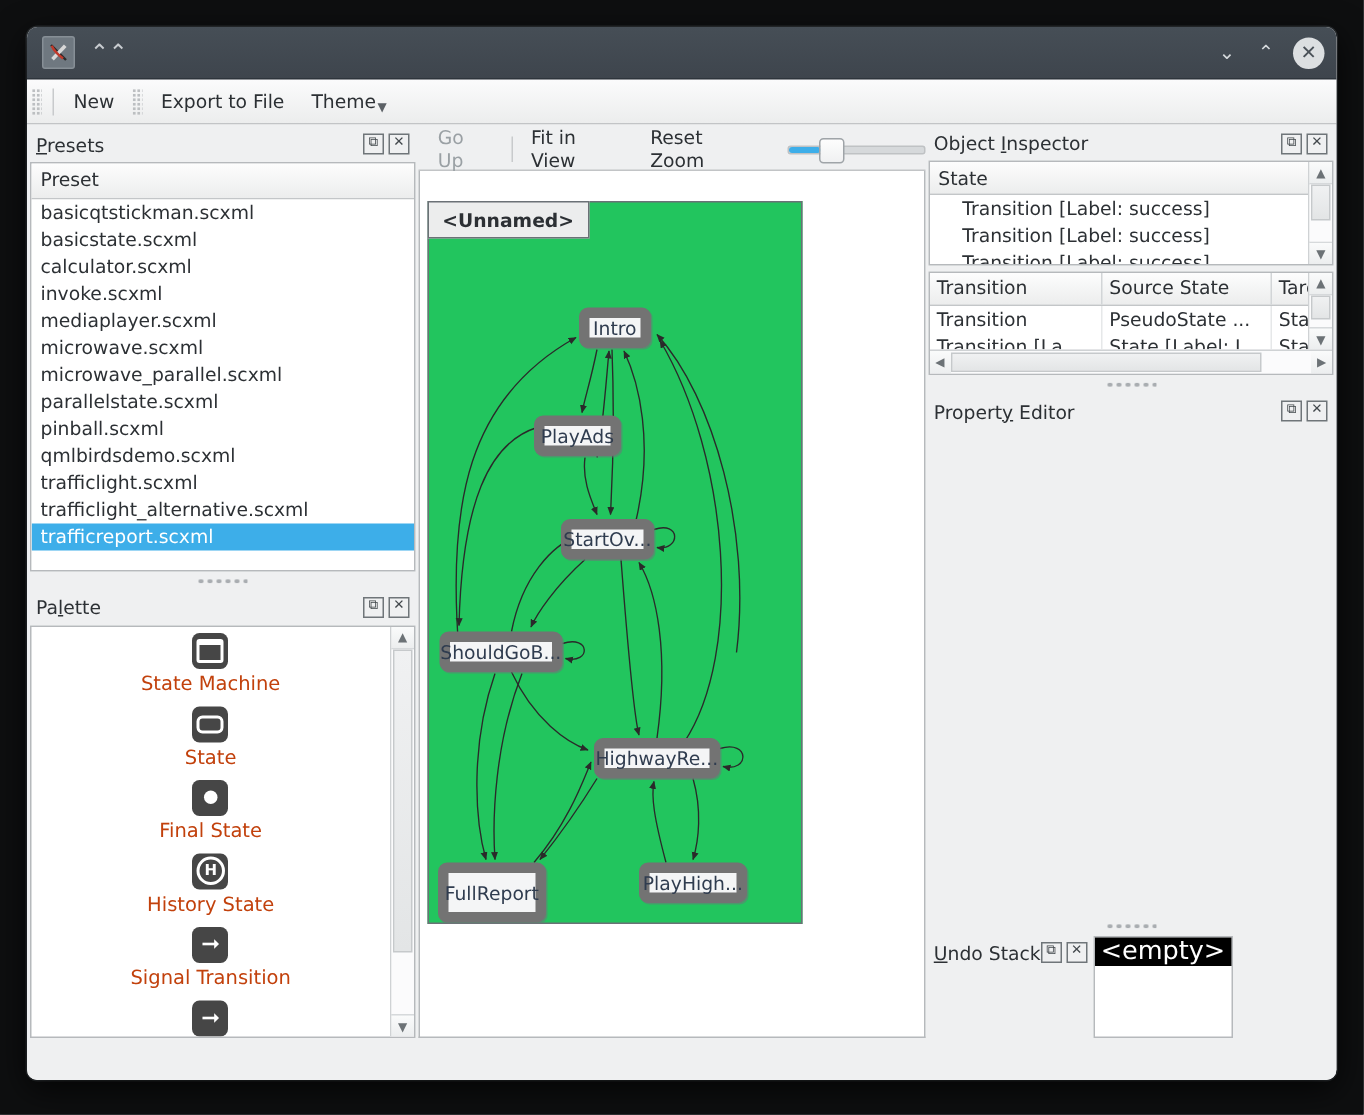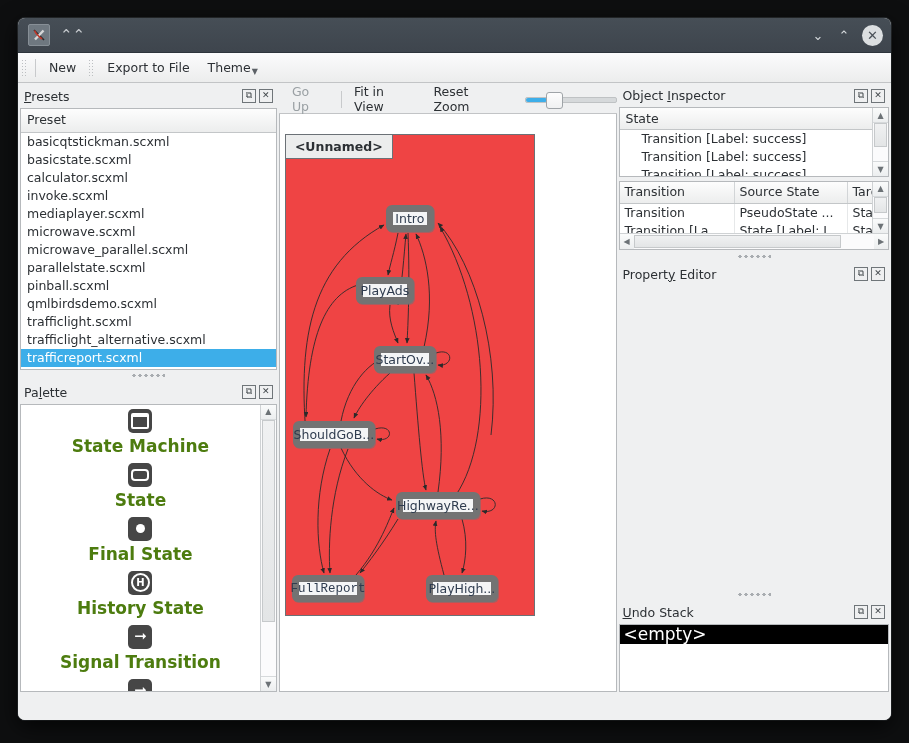--- a/index.html
+++ b/index.html
@@ -137,21 +137,21 @@
     background: #464646; display:flex; align-items:center; justify-content:center;
   }
   .pal-icon .inner-rect { width:14px; height:10px; border:2px solid #fff; border-radius:2px; background:#464646;}
   .pal-icon .inner-rect.top { border-top-width:4px; }
   .pal-icon .pill { width:14px; height:8px; border:2px solid #fff; border-radius:4px;}
   .pal-icon .dot { width:9px; height:9px; border-radius:50%; background:#fff;}
   .pal-icon .hist { width:15px; height:15px; border-radius:50%; border:2px solid #fff; color:#fff;
     font-size:10px; font-weight:bold; display:flex; align-items:center; justify-content:center;
     font-family:"DejaVu Sans",sans-serif;}
   .pal-icon .arrow { color:#fff; font-size:15px; line-height:1; }
-  .pal-label { font-size: 17px; color: #4d7c0f; font-weight: bold; }
+  .pal-label { font-size: 13px; color: #c2410c; }
   
   .vscroll {
     width: 15px; flex: 0 0 15px;
     background: #f3f4f5;
     border-left: 1px solid #cfd2d4;
     display:flex; flex-direction:column;
   }
   .vscroll .arrow-btn {
     height: 14px; flex:0 0 14px;
     background: linear-gradient(#fafbfb,#eceeef);
@@ -197,21 +197,21 @@
   .slider .handle { position:absolute; left:22px; top:2px; width:15px; height:15px; border-radius:3px;
     background: linear-gradient(#fdfdfd,#f0f1f2); border:1px solid #9fa4a8;}
   .canvas {
     flex: 1 1 auto; background:#ffffff; border:1px solid #b6b9bc; border-top:none;
     position: relative; overflow:hidden; min-height:0;
   }
   .diagram-root {
     position:absolute; left: 5px; top: 20px;
     width: 248px; height: 480px;
     border: 1px solid #6b7176;
-    background: #ef4444;
+    background: #22c55e;
     text-align: center;
   }
   .root-label {
     position:absolute; left:-1px; top:-1px;
     padding: 4px 9px;
     background: #eceded; border:1px solid #6b7176;
     font-size: 12.5px; font-weight: bold; color:#2c3034;
     font-family:"DejaVu Sans", sans-serif;
   }
   .state-node {
@@ -452,21 +452,21 @@
 
                 <path d="M104,238 C84,256 72,274 68,283"></path>
               </g>
             </svg>
             <div id="state-nodes">
                 <div class="state-node" style="left: 100px; top: 70px; width: 48px; height: 27px;">Intro</div>
                 <div class="state-node" style="left: 70px; top: 142px; width: 58px; height: 27px;">PlayAds</div>
                 <div class="state-node" style="left: 88px; top: 211px; width: 62px; height: 27px;">StartOv...</div>
                 <div class="state-node" style="left: 7px; top: 286px; width: 82px; height: 27px;">ShouldGoB...</div>
                 <div class="state-node" style="left: 110px; top: 357px; width: 84px; height: 27px;">HighwayRe...</div>
-                <div class="state-node" style="left: 6px; top: 440px; width: 72px; height: 27px; font-family: Liberation Mono, monospace;">FullReport</div>
+                <div class="state-node" style="left: 6px; top: 440px; width: 72px; height: 40px;">FullReport</div>
                 <div class="state-node" style="left: 140px; top: 440px; width: 72px; height: 27px;">PlayHigh...</div>
               </div>
           </div>
         </div>
       </div>
 
       <div class="col-right">
 
         <div style="display:flex;flex-direction:column;height:165px;min-height:0;">
           <div class="dock-title">
@@ -549,21 +549,21 @@
               <span class="dk">✕</span>
             </span>
           </div>
           <div style="flex:1 1 auto;background:#eff0f1;"></div>
         </div>
 
         <div class="splitter-h">
             <div class="splitter-dots"></div>
           </div>
 
-        <div style="display:flex;flex-direction:column;flex:0 0 auto;">
+        <div style="display:flex;flex-direction:row;flex:0 0 auto;">
           <div class="dock-title">
             <span class="t"><u>U</u>ndo Stack</span>
             <span class="dock-btns">
               <span class="dk">⧉</span>
               <span class="dk">✕</span>
             </span>
           </div>
           <div class="undo-body">
             <div class="undo-row">&lt;empty&gt;</div>
           </div>

